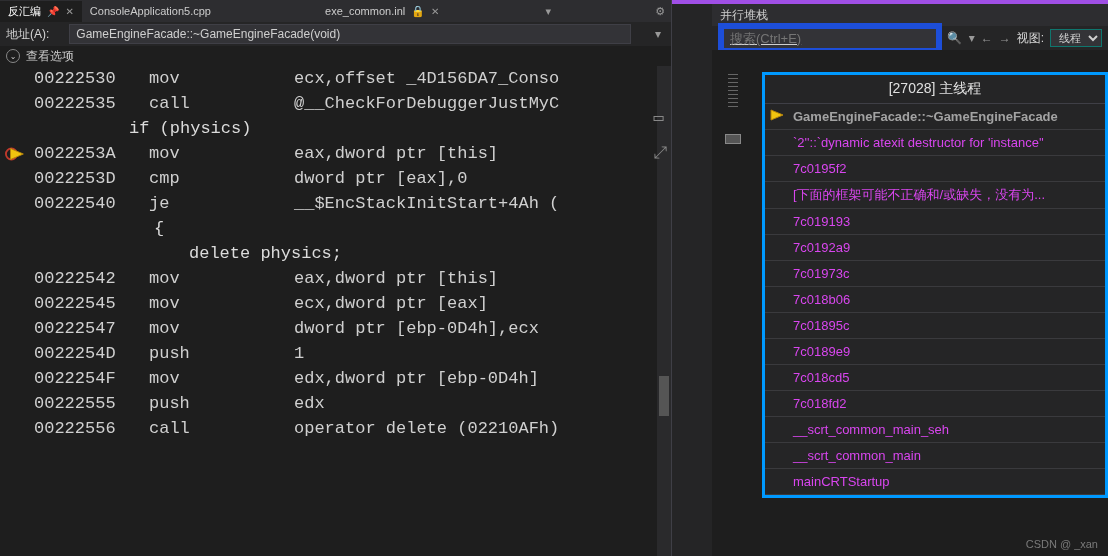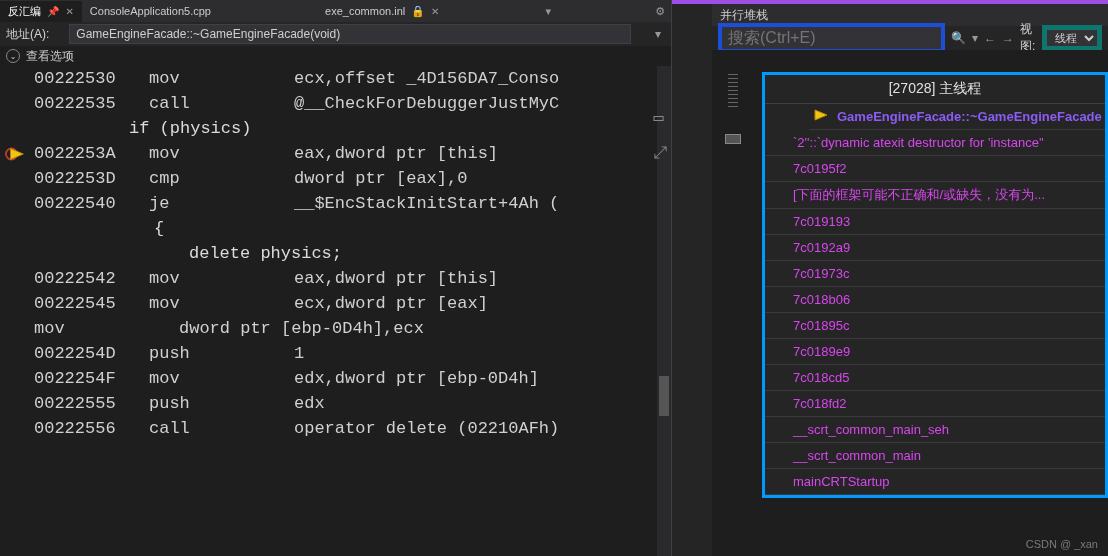--- a/index.html
+++ b/index.html
@@ -121,29 +121,30 @@
   display: flex;
   align-items: center;
   height: 24px;
   background: #252526;
   padding: 0 6px;
   gap: 6px;
 }
 .search-row input {
   flex: 1;
   background: #333337;
-  border: 4px solid #1d4ed8;
+  border: 6px solid #1d4ed8;
   color: #cfcfcf;
   padding: 2px 6px;
-  font-size: 16px;
+  font-size: 13px;
+  text-decoration: underline;
 }
 .search-ic { color: #999; cursor: pointer; }
 .view-sel {
   background: #333337;
-  border: 5px solid #0f766e;
+  border: 1px solid #0f766e;
   color: #cfcfcf;
   padding: 1px 4px;
   font-size: 11px;
 }
 .stack-outer {
   flex: 1;
   background: #1e1e1e;
   padding: 22px 0 0 50px;
   position: relative;
   overflow: hidden;
@@ -164,21 +165,21 @@
 .frame {
   display: flex;
   align-items: center;
   padding: 4px 8px 4px 28px;
   font-size: 13px;
   color: #d946ef;
   border-bottom: 1px solid #3a3a3d;
   position: relative;
   min-height: 26px;
 }
-.frame.active { color: #8b5cf6; font-weight: bold; margin-left: 44px; }
+.frame.active { color: #a3a3a3; font-weight: bold; }
 .frame.active .fa-arrow {
   position: absolute; left: 4px;
 }
 .fa-arrow svg { width: 18px; height: 14px; }
 .ruler {
   position: absolute;
   left: 12px;
   top: 24px;
   width: 18px;
   height: 160px;
@@ -267,21 +268,21 @@
           <path d="M6 3 L20 9 L6 15 Z" fill="#f1c40f" stroke="#b8860b" stroke-width="1"></path>
         </svg>
       </div>
       <div class="disasm-row"><span class="addr-col">0022253A</span><span class="mnem-col">mov</span><span>eax,dword ptr [this]</span></div>
       <div class="disasm-row"><span class="addr-col">0022253D</span><span class="mnem-col">cmp</span><span>dword ptr [eax],0</span></div>
       <div class="disasm-row"><span class="addr-col">00222540</span><span class="mnem-col">je</span><span>__$EncStackInitStart+4Ah (</span></div>
       <div class="brace-line">{</div>
       <div class="src-line2">delete physics;</div>
       <div class="disasm-row"><span class="addr-col">00222542</span><span class="mnem-col">mov</span><span>eax,dword ptr [this]</span></div>
       <div class="disasm-row"><span class="addr-col">00222545</span><span class="mnem-col">mov</span><span>ecx,dword ptr [eax]</span></div>
-      <div class="disasm-row"><span class="mnem-col">mov</span><span>dword ptr [ebp-0D4h],ecx</span></div>
+      <div class="disasm-row"><span class="addr-col">00222547</span><span class="mnem-col">mov</span><span>dword ptr [ebp-0D4h],ecx</span></div>
       <div class="disasm-row"><span class="addr-col">0022254D</span><span class="mnem-col">push</span><span>1</span></div>
       <div class="disasm-row"><span class="addr-col">0022254F</span><span class="mnem-col">mov</span><span>edx,dword ptr [ebp-0D4h]</span></div>
       <div class="disasm-row"><span class="addr-col">00222555</span><span class="mnem-col">push</span><span>edx</span></div>
       <div class="disasm-row"><span class="addr-col">00222556</span><span class="mnem-col">call</span><span>operator delete (02210AFh)</span></div>
     </div>
 </div>
 
 <div class="right-pane">
   <div class="right-header">
     <span>并行堆栈</span>

